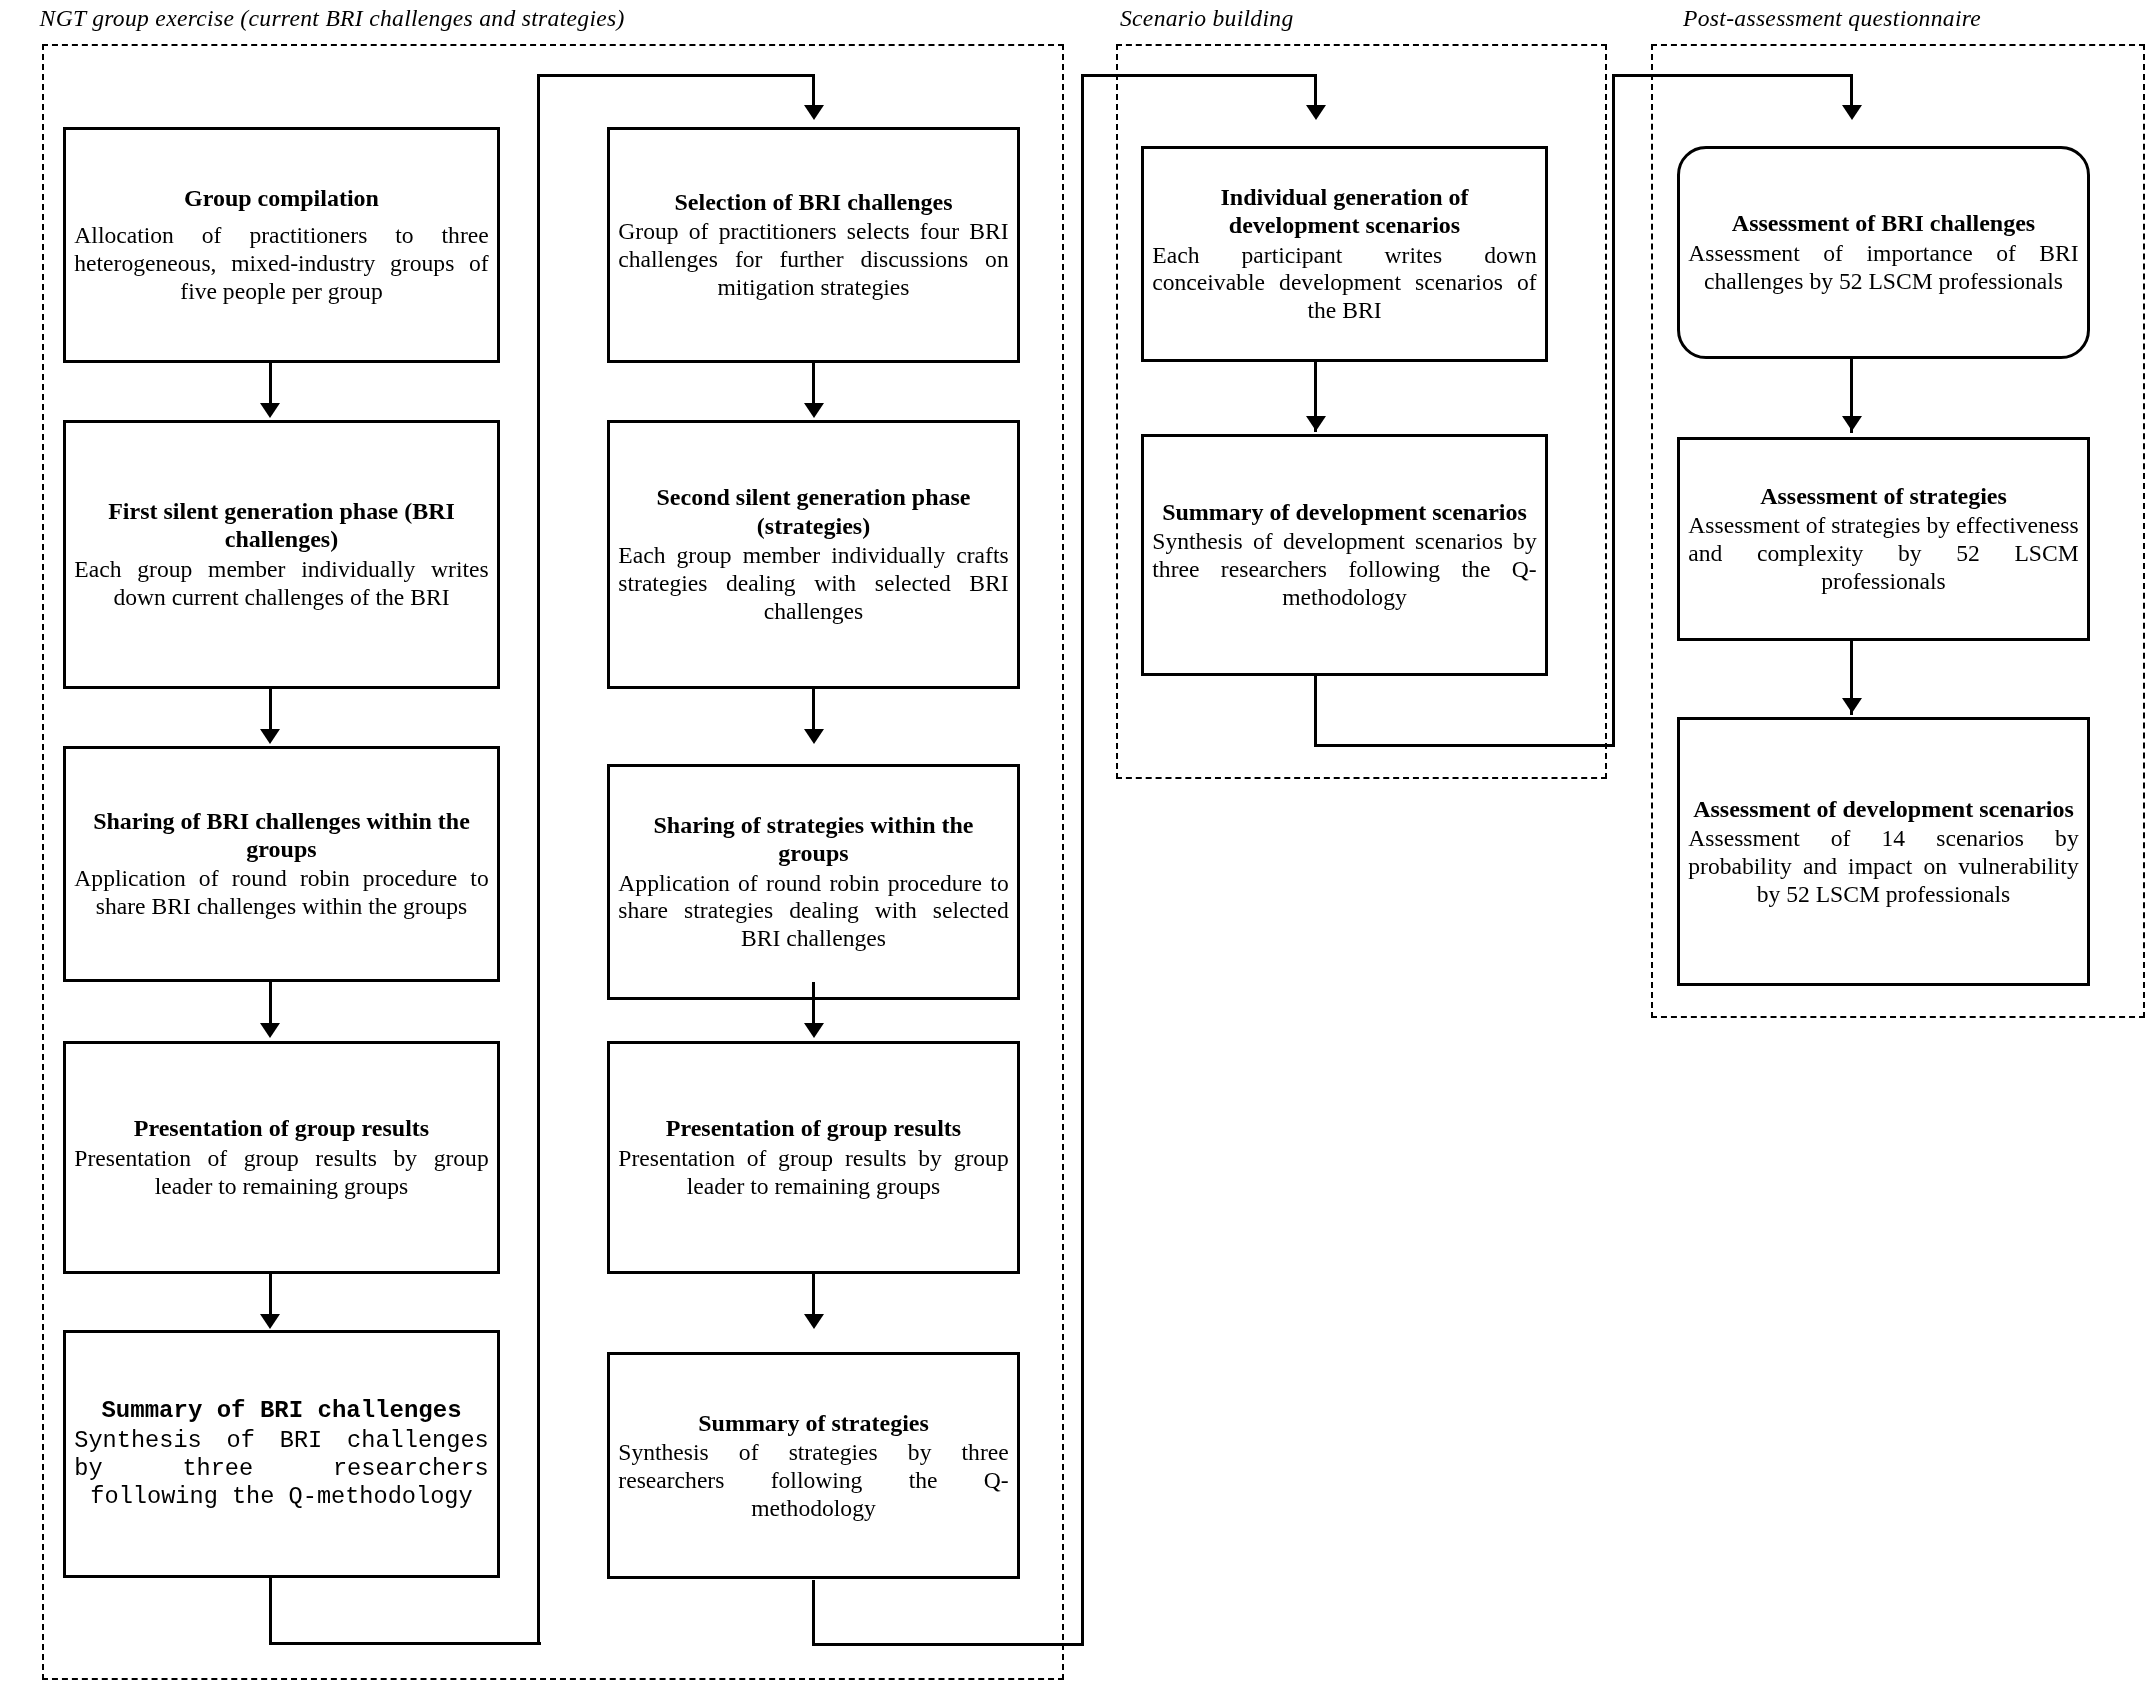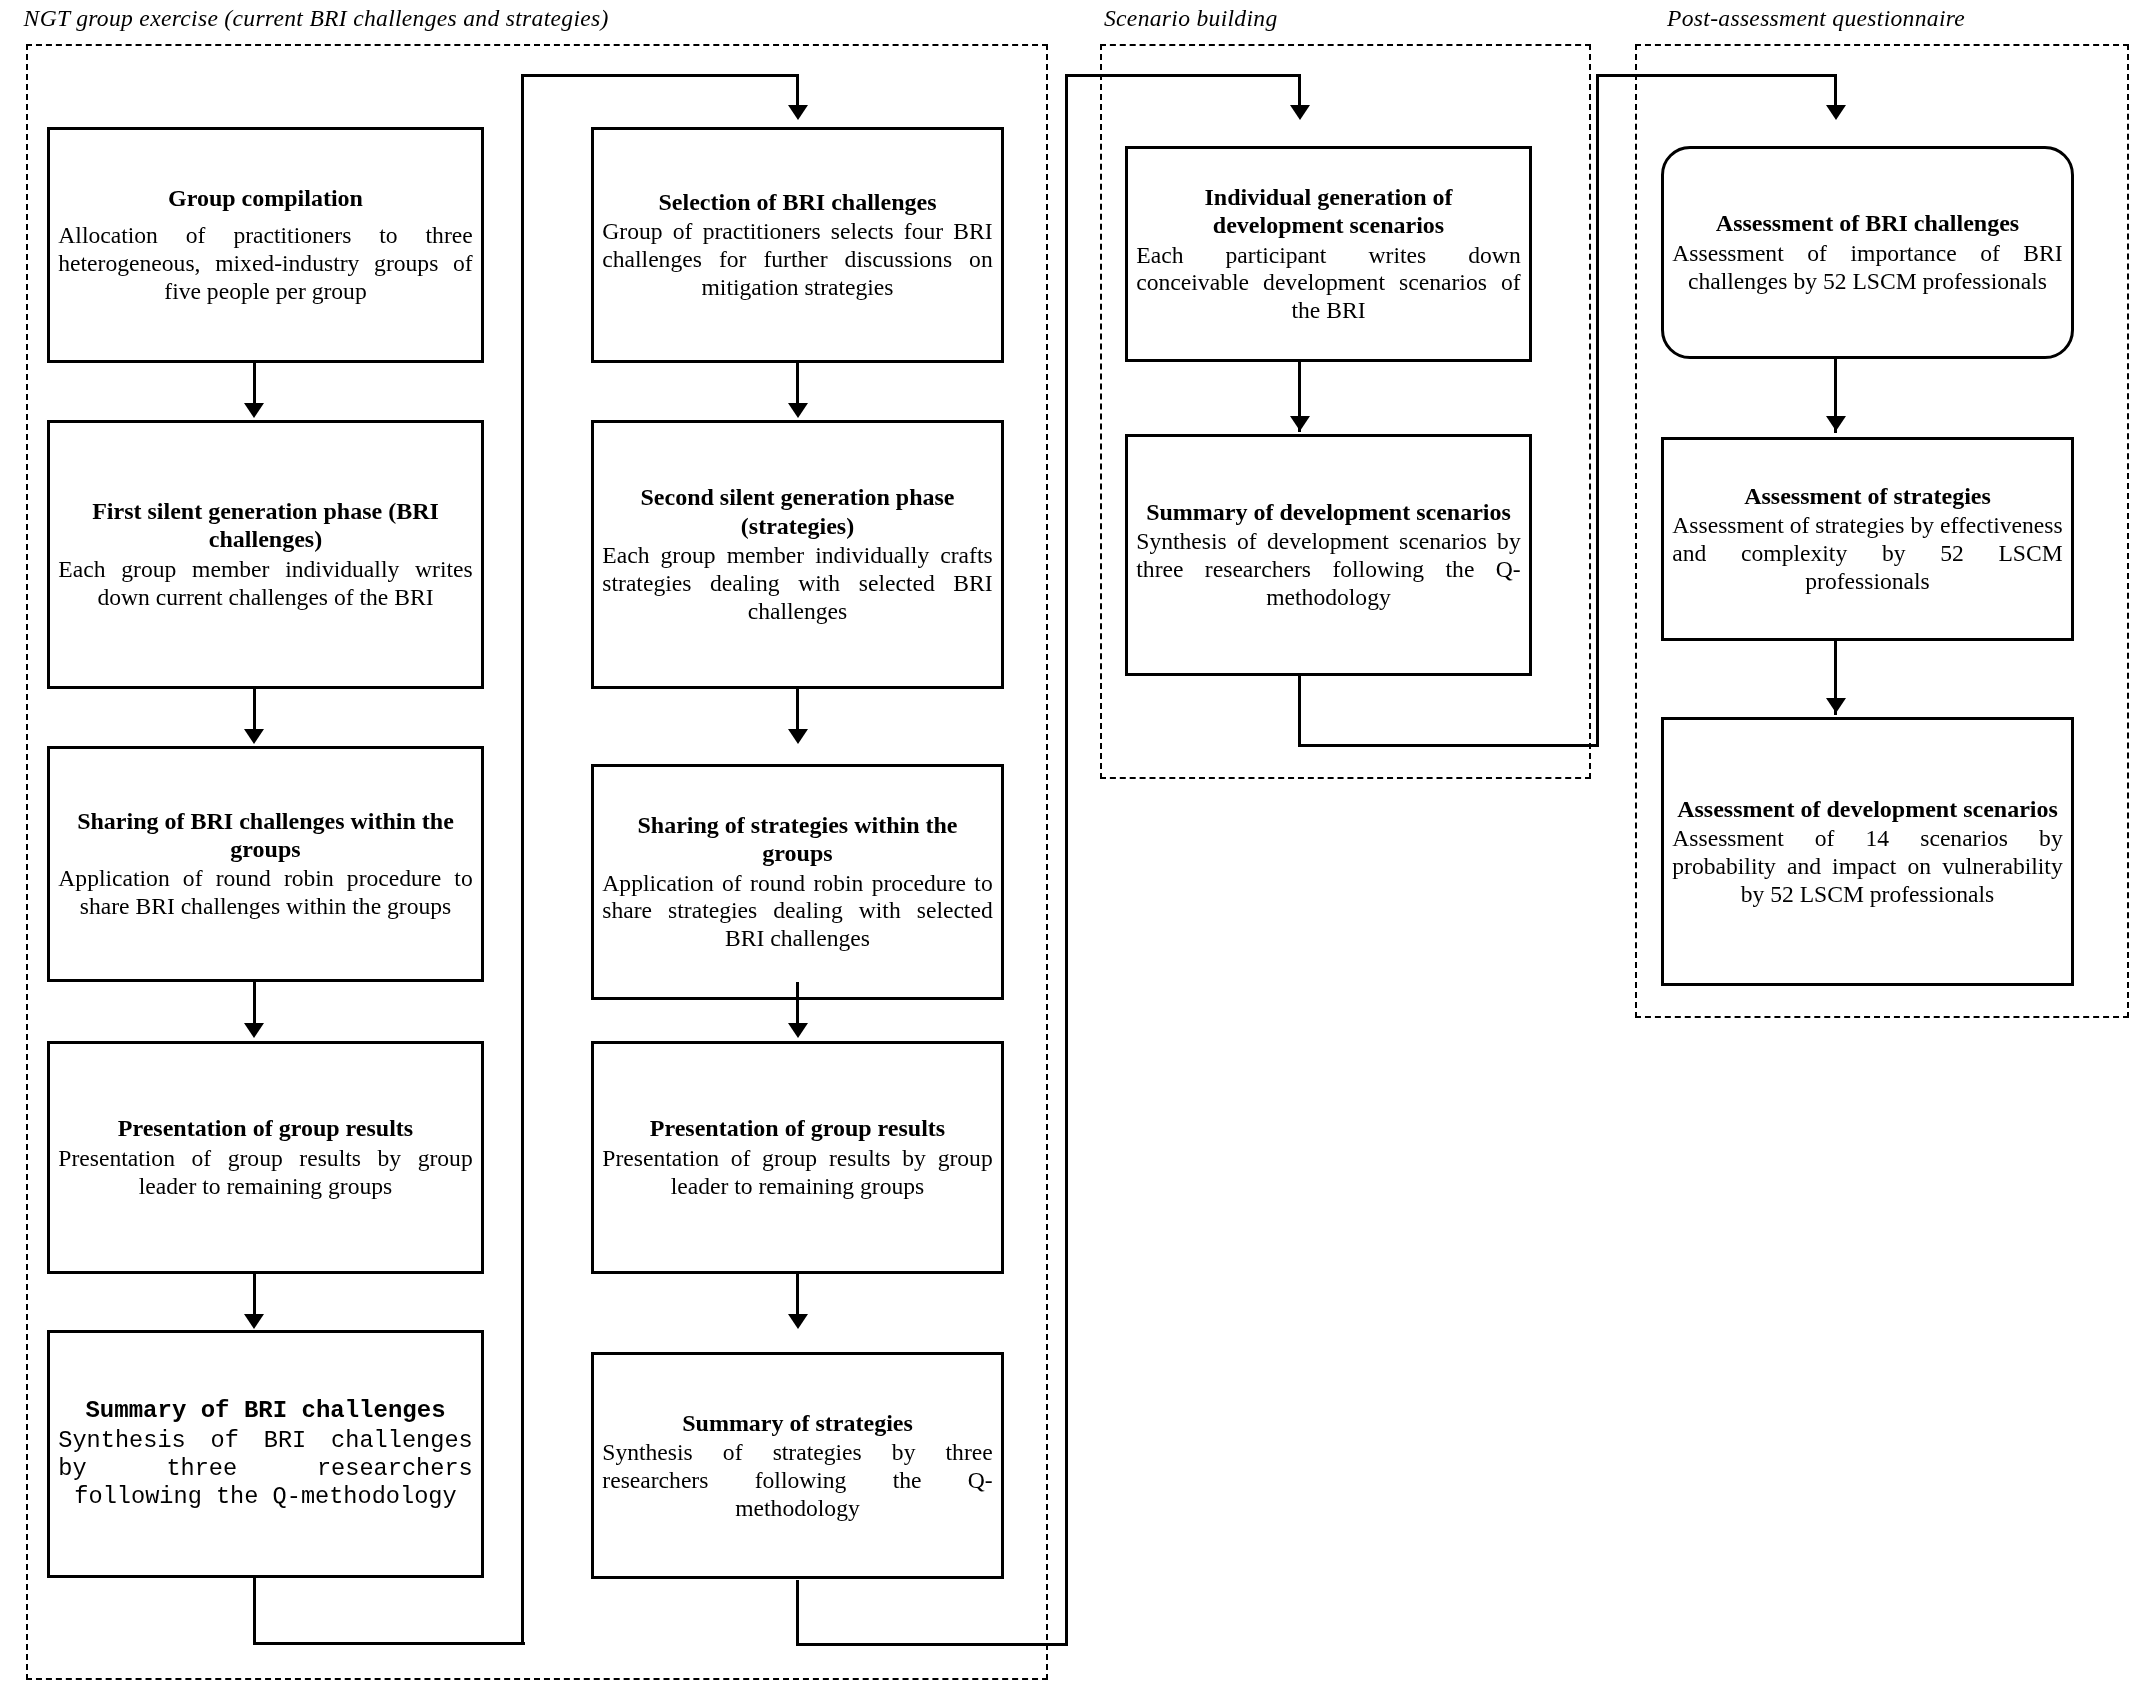--- a/index.html
+++ b/index.html
@@ -11,21 +11,21 @@
     width: 2151px;
     height: 1705px;
     font-family: "Liberation Serif", serif;
     color: #000000;
     position: relative;
     overflow: hidden;
   }
 
   .canvas {
     position: absolute;
-    left: 0; top: 0;
+    left: 16px; top: 0;
     width: 1899px;
     height: 1705px;
   }
 
   
   .section-title {
     position: absolute;
     font-style: italic;
     font-size: 23.6px;
     letter-spacing: 0.3px;

